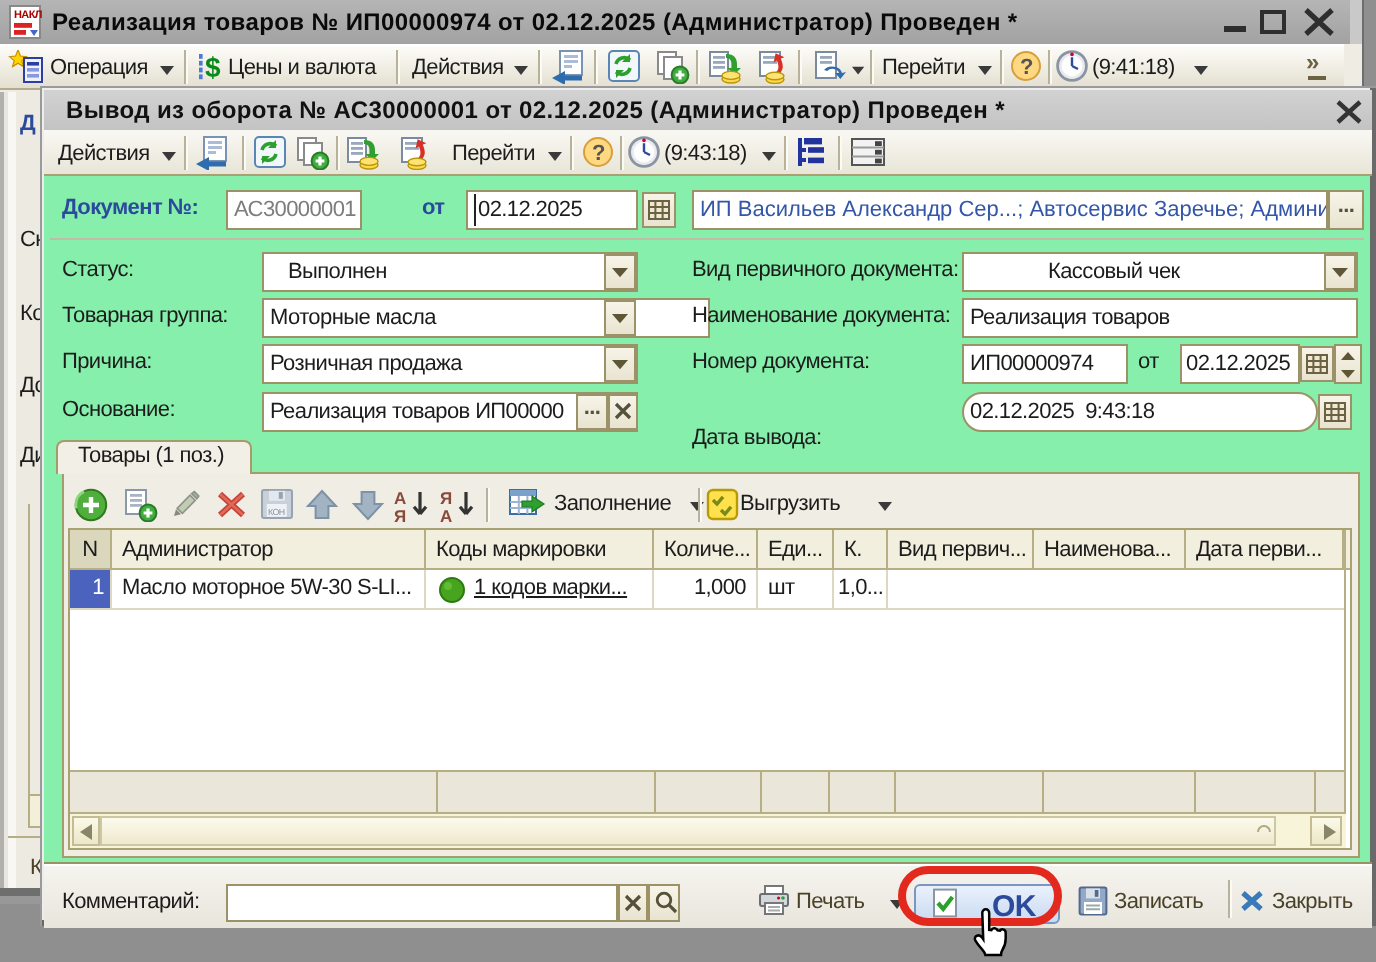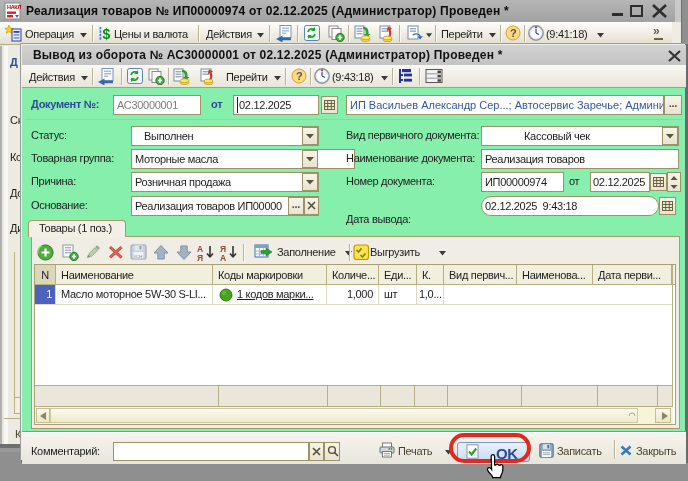--- a/index.html
+++ b/index.html
@@ -262,21 +262,21 @@
       <path d="M1 5.8 h16 M1 10.2 h16" stroke="#999"></path>
       <rect x="12.5" y="2.6" width="3.4" height="2.4" fill="#444"></rect>
       <rect x="12.5" y="6.9" width="3.4" height="2.4" fill="#444"></rect>
       <rect x="12.5" y="11.3" width="3.4" height="2.4" fill="#444"></rect>
     </svg>
   </div>
 
   <div id="cli" style="left:0;top:44px;width:668px;height:376px;font-size:11px;">
 
     <div class="t b navy" style="left:10px;top:10px;">Документ №:</div>
-    <div class="fld" style="left:92px;top:7px;width:88px;color:#7d7d7d;">АС30000001</div>
+    <div class="fld" style="left:92px;top:7px;width:68px;color:#7d7d7d;">АС30000001</div>
     <div class="t b navy" style="left:190px;top:10px;">от</div>
     <div class="fld" style="left:212px;top:7px;width:86px;padding-left:5px;">02.12.2025</div>
     <div style="left:216px;top:9px;width:1px;height:16px;background:#222;"></div>
     <div class="bf" style="left:300px;top:8px;width:17px;height:18px;"></div>
     <svg style="left:303px;top:12px;" width="11" height="10" viewBox="0 0 11 10">
           <rect x="0.5" y="0.5" width="10" height="9" fill="#efe9d2" stroke="#6b6243"></rect>
           <path d="M0 3.5 h11 M0 6.5 h11 M3.7 0 v10 M7.3 0 v10" stroke="#6b6243"></path>
         </svg>
     <div class="fld" style="left:325px;top:7px;width:318px;color:#3356a8;letter-spacing:0;">ИП Васильев Александр Сер...; Автосервис Заречье; Админи</div>
     <div class="bf" style="left:643px;top:7px;width:18px;height:20px;text-align:center;line-height:14px;color:#55503a;font-weight:bold;">...</div>
@@ -412,21 +412,21 @@
             <path d="M0 0 h7 l-3.5 4.5 z" fill="#3a3a3a"></path>
           </svg>
     </div>
 
     <div id="tbl" style="left:13px;top:176px;width:642px;height:161px;">
       <div style="left:0;top:0;width:642px;height:161px;background:#fff;border:1px solid #aaa172;"></div>
 
       <div style="left:1px;top:1px;width:640px;height:19px;background:#f2efdf;"></div>
       <div style="left:1px;top:20px;width:640px;height:1px;background:#b6ae85;"></div>
       <div class="hdrcell" style="left:1px;top:1px;width:21px;height:19px;background:#dbd7bd;text-align:center;padding:2px 1px;">N</div>
-      <div class="hdrcell" style="left:22px;top:1px;width:157px;height:19px;">Наименование</div>
+      <div class="hdrcell" style="left:22px;top:1px;width:157px;height:19px;">Администратор</div>
       <div class="hdrcell" style="left:179px;top:1px;width:114px;height:19px;">Коды маркировки</div>
       <div class="hdrcell" style="left:293px;top:1px;width:52px;height:19px;">Количе...</div>
       <div class="hdrcell" style="left:345px;top:1px;width:38px;height:19px;">Еди...</div>
       <div class="hdrcell" style="left:383px;top:1px;width:27px;height:19px;">К.</div>
       <div class="hdrcell" style="left:410px;top:1px;width:73px;height:19px;">Вид первич...</div>
       <div class="hdrcell" style="left:483px;top:1px;width:76px;height:19px;">Наименова...</div>
       <div class="hdrcell" style="left:559px;top:1px;width:79px;height:19px;border-right:1px solid #b6ae85;">Дата перви...</div>
 
       <div class="rowcell" style="left:1px;top:21px;width:21px;background:#4c63bd;color:#fff;text-align:right;padding:2px 3px;">1</div>
       <div class="rowcell" style="left:22px;top:21px;width:157px;">Масло моторное 5W-30 S-LI...</div>

